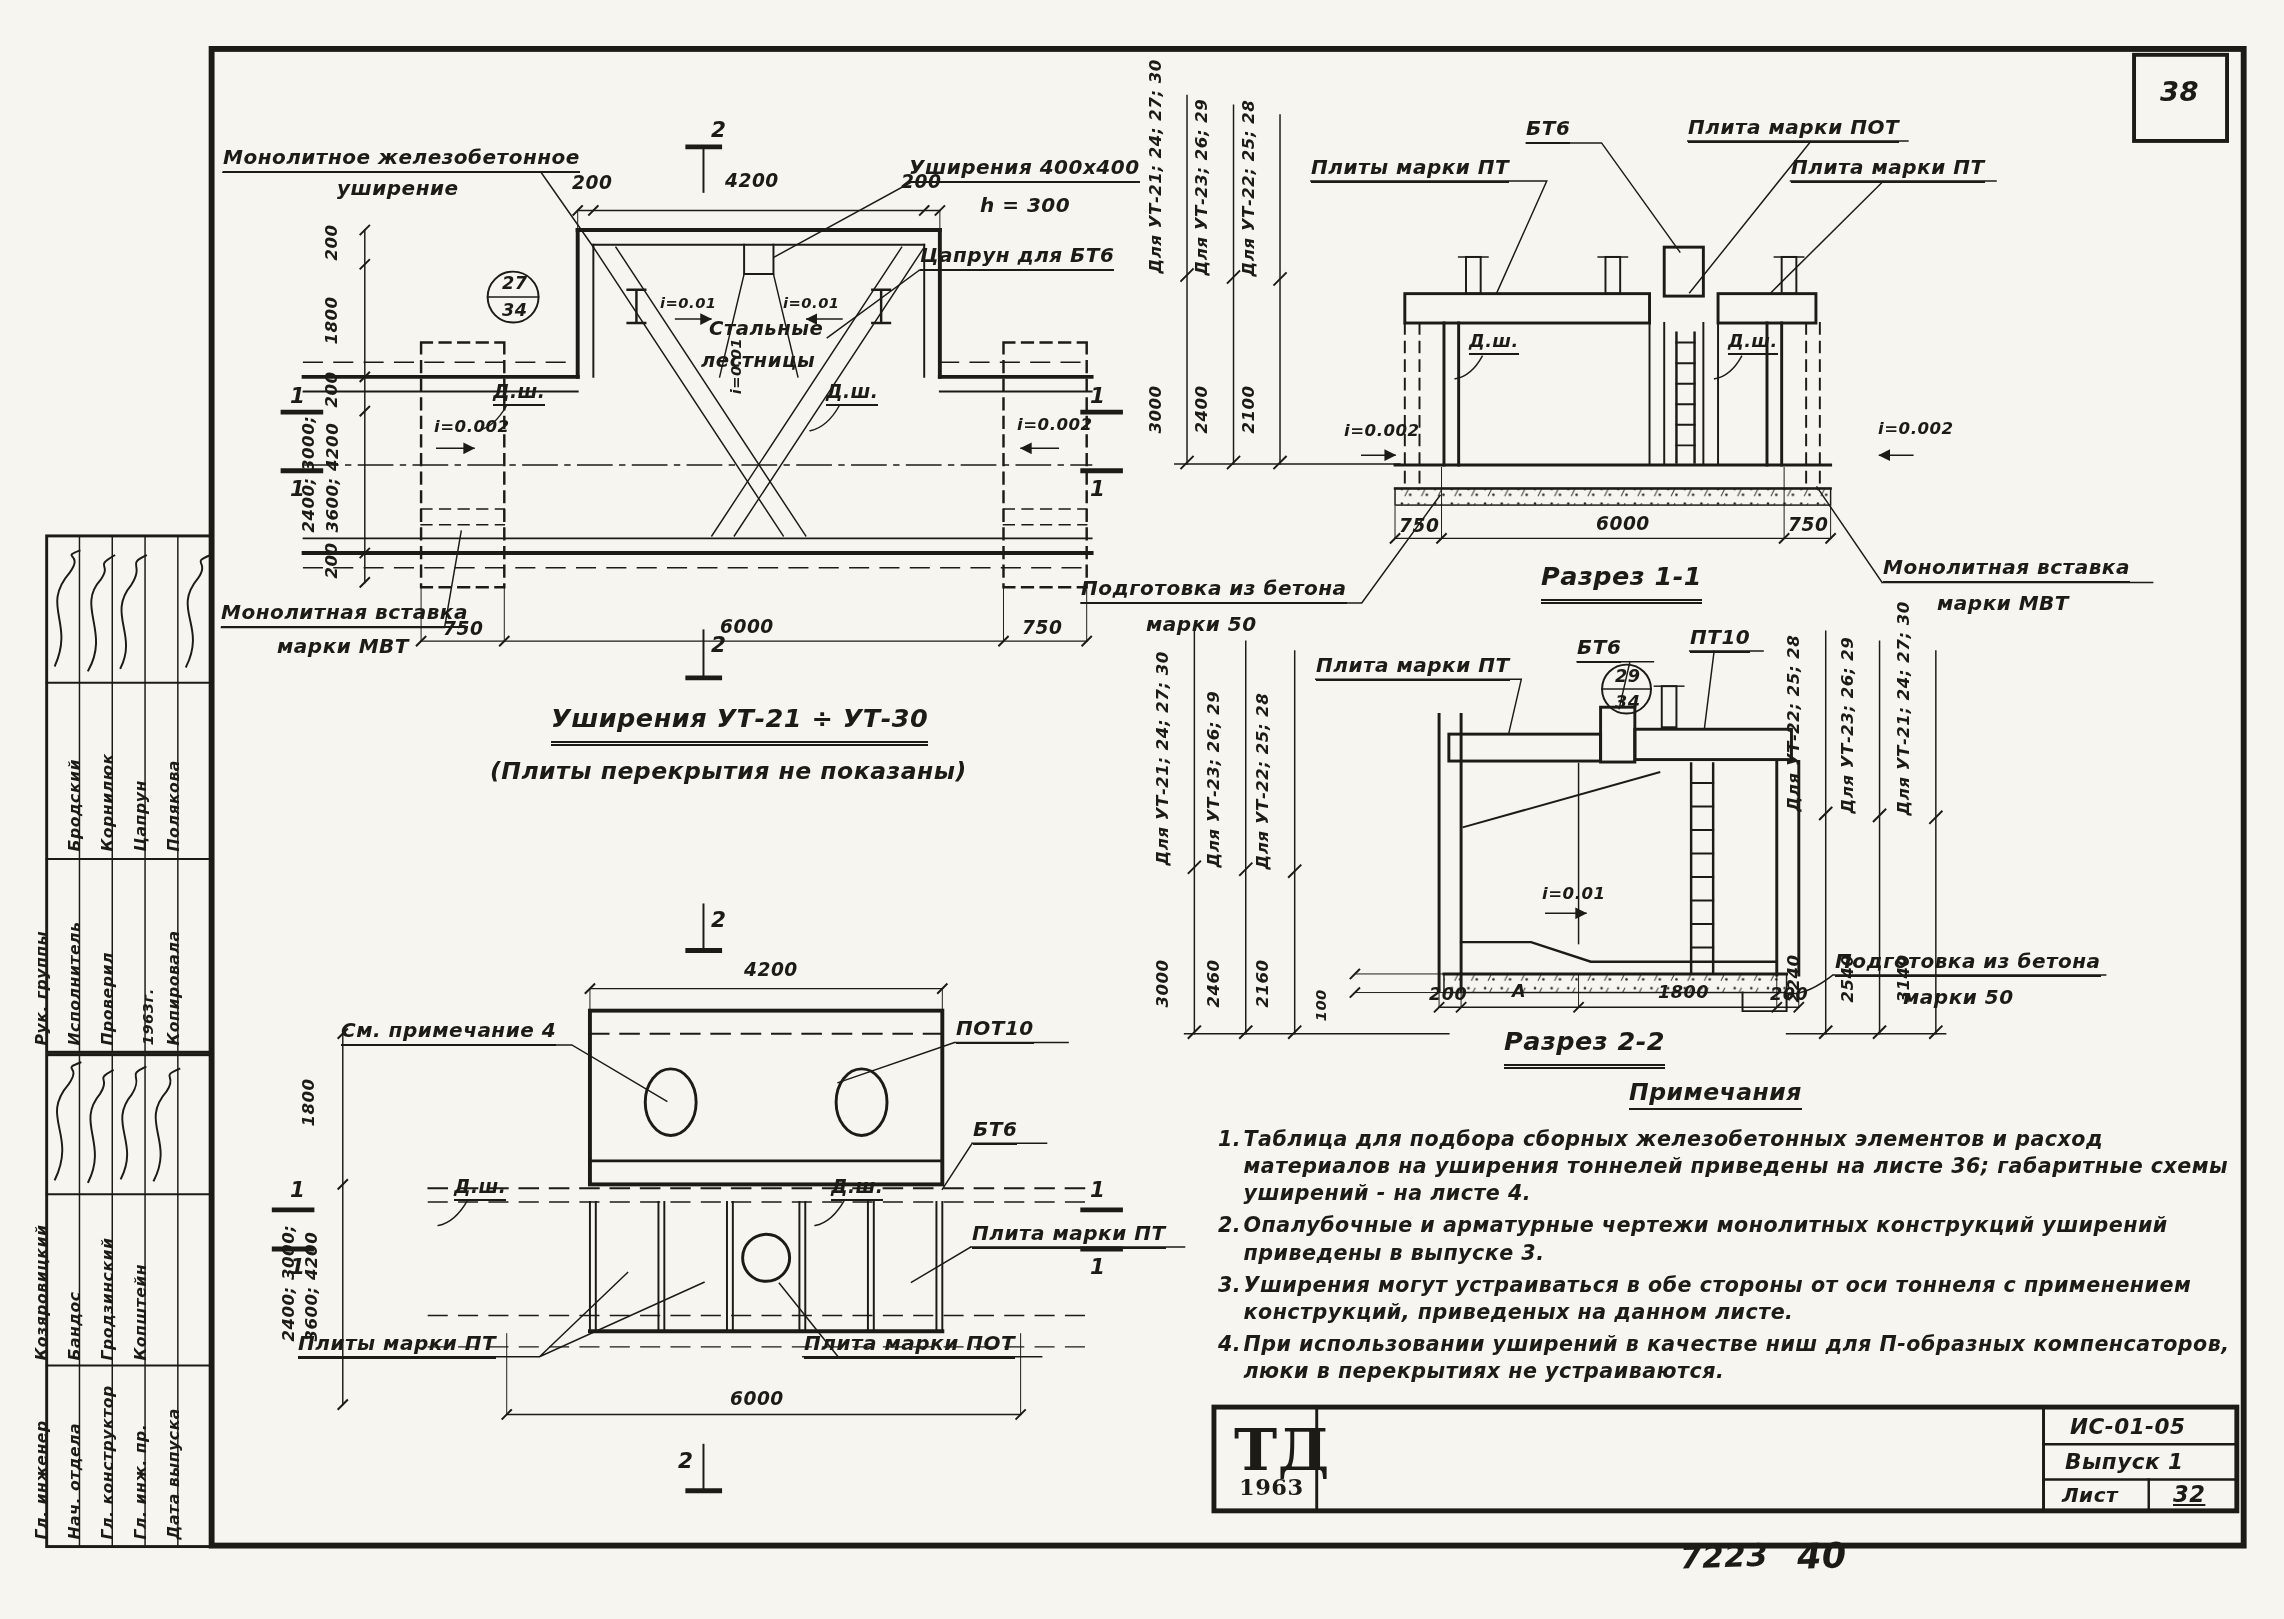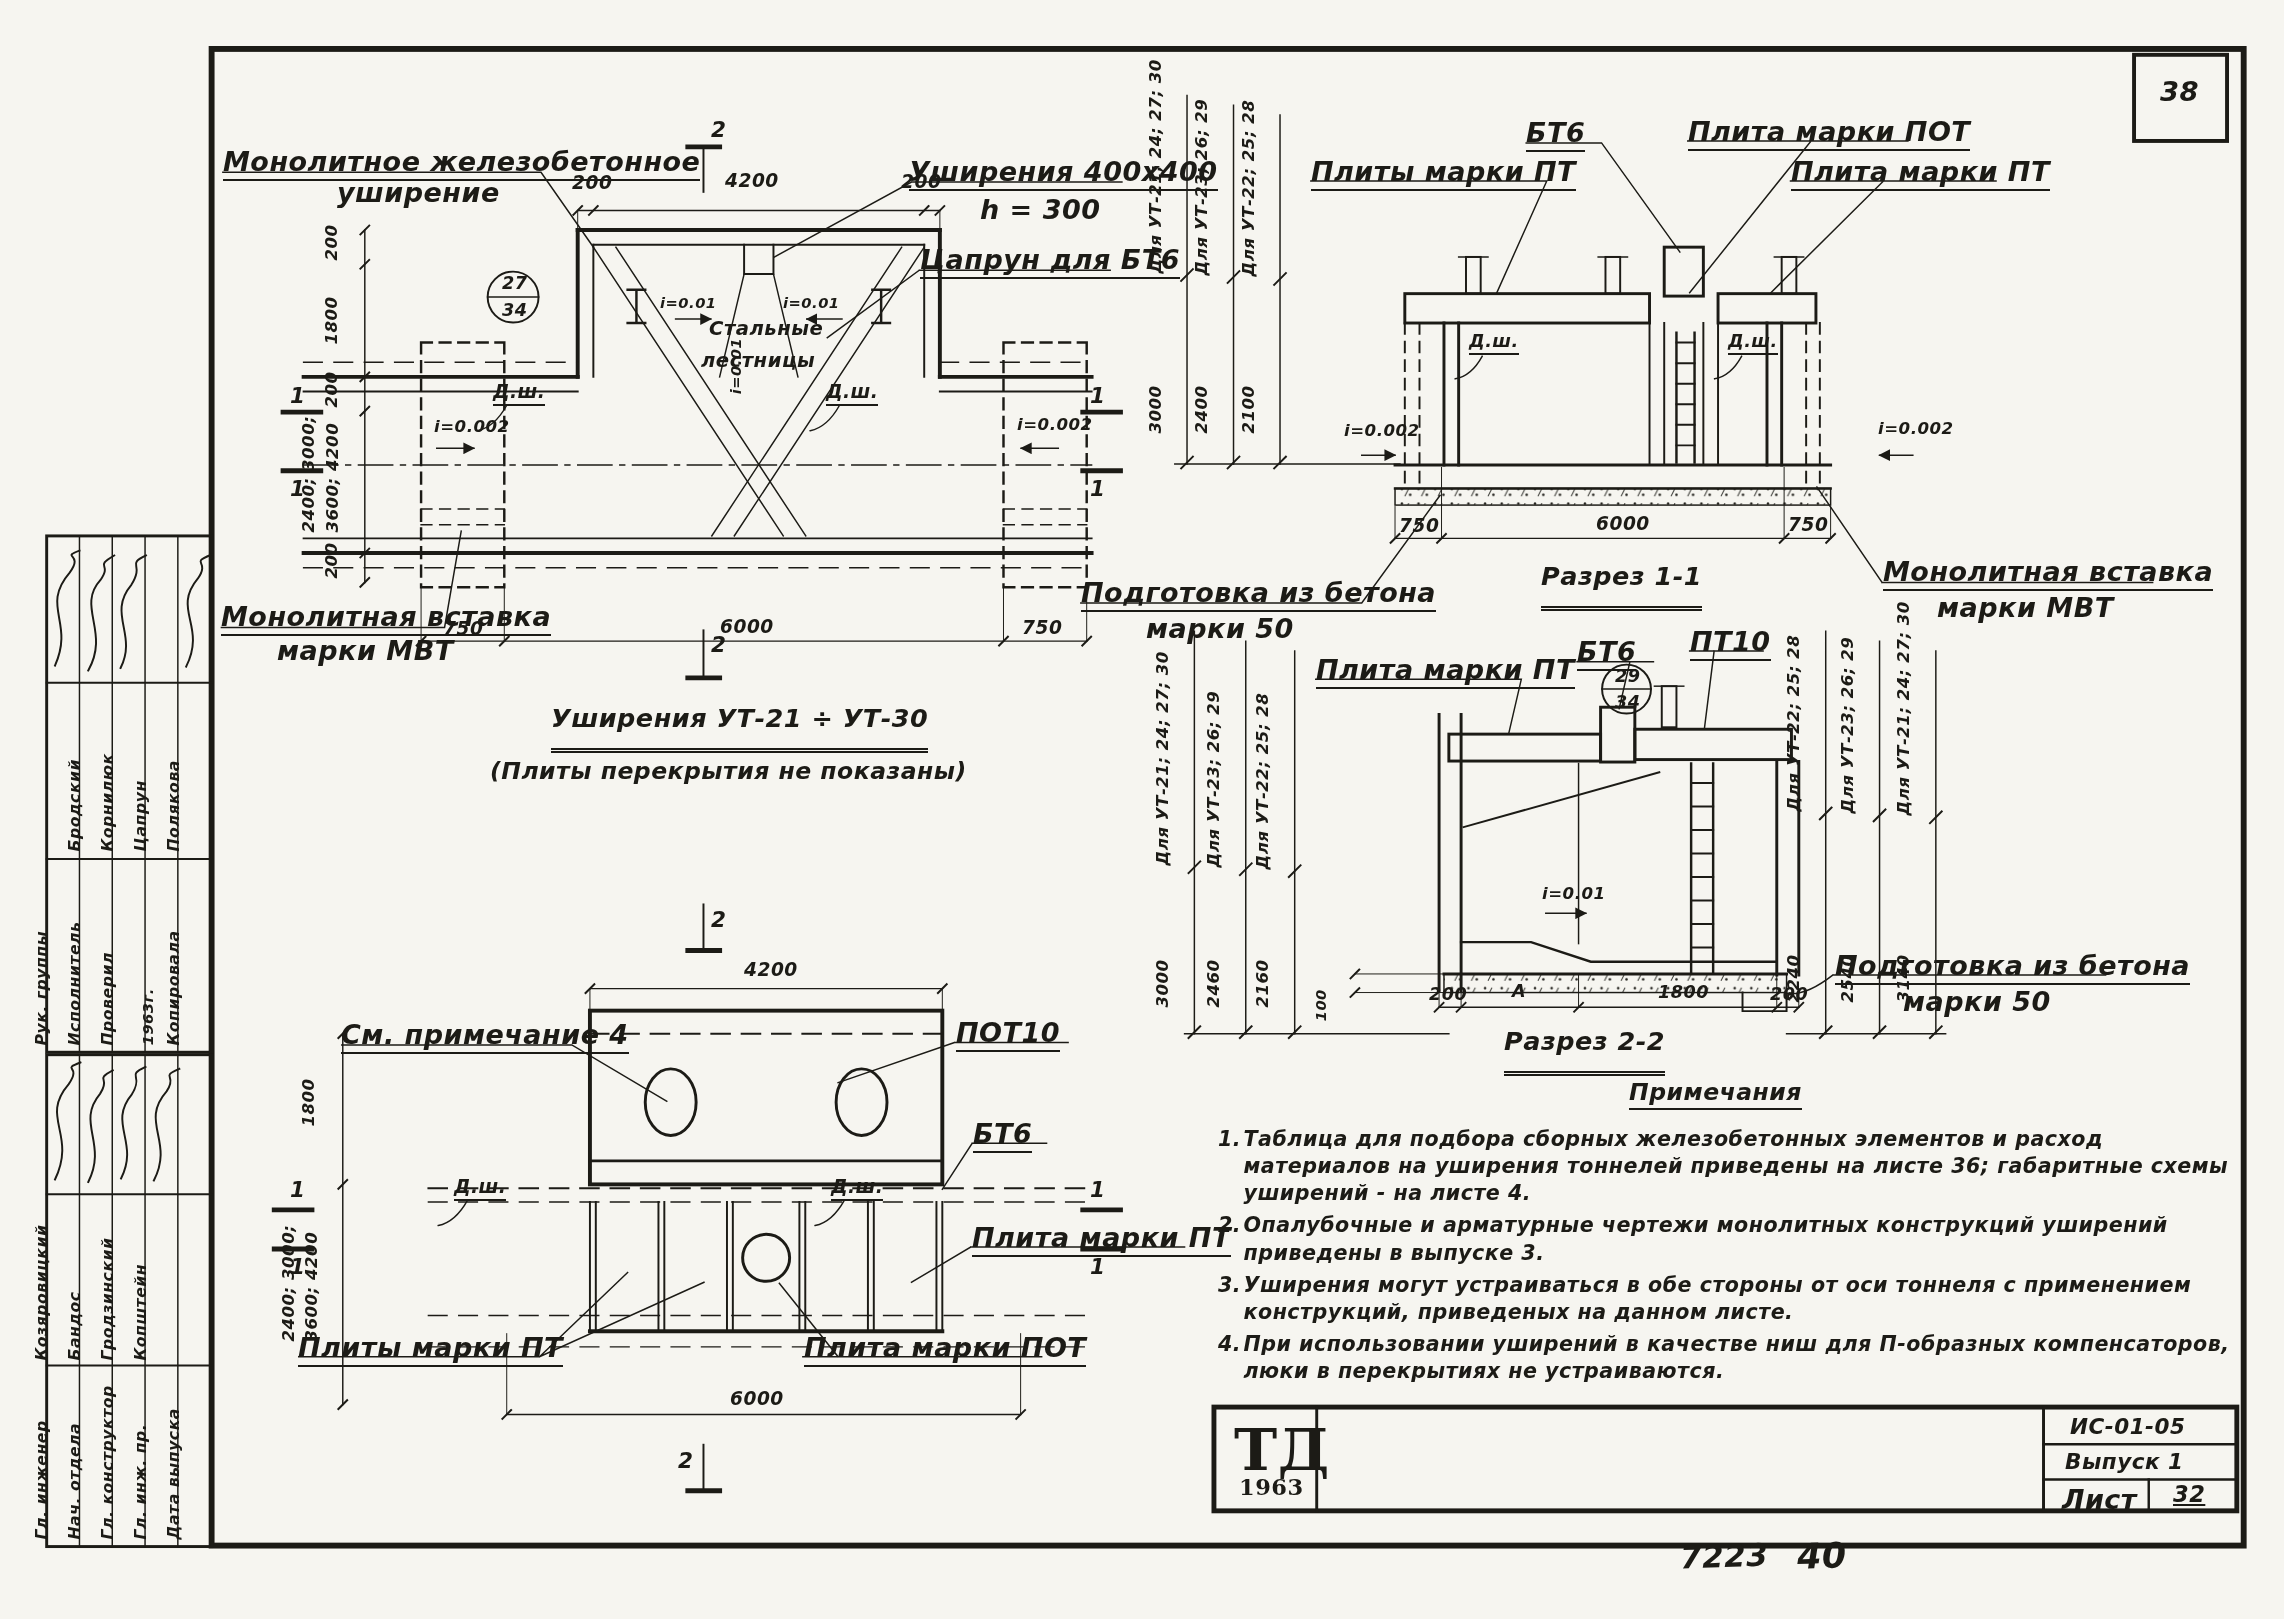--- a/index.html
+++ b/index.html
@@ -3,22 +3,22 @@
 <meta charset="utf-8">
 <style>
   html,body{margin:0;padding:0;background:#888;}
   #sheet{position:relative;width:2284px;height:1619px;background:#f6f5f0;overflow:hidden;
          font-family:"DejaVu Sans",sans-serif;color:#1c1b16;}
   svg{position:absolute;left:0;top:0;}
   .lbl{position:absolute;display:inline-block;font-style:italic;font-weight:bold;
        white-space:nowrap;letter-spacing:0.5px;color:#1c1b16;line-height:1.18;}
   .rot{transform:rotate(-90deg);transform-origin:left bottom;}
   .ul{border-bottom:2px solid #1c1b16;padding-bottom:1.5px;}
-  .ul2{border-bottom:5.4px double #1c1b16;padding-bottom:15px;}.s30{font-size:14.7px}.s32{font-size:15.7px}.s34{font-size:16.6px}
-  .s36{font-size:17.6px}.s38{font-size:18.6px}.s40{font-size:19.6px}.s42{font-size:27px}
+  .ul2{border-bottom:5.4px double #1c1b16;padding-bottom:8px;}.s30{font-size:14.7px}.s32{font-size:15.7px}.s34{font-size:16.6px}
+  .s36{font-size:17.6px}.s38{font-size:18.6px}.s40{font-size:19.6px}.s42{font-size:20px}
   .s44{font-size:21.5px}.s46{font-size:22.5px}.s48{font-size:23.5px}.s52{font-size:25.5px}
   .s54{font-size:26.4px}.s56{font-size:27.4px}.s64{font-size:31px}.s72{font-size:35px}
   .serif{font-family:"DejaVu Serif",serif;font-style:normal;}
   .notes{position:absolute;left:1218px;top:1126px;width:1018px;}
   .note-item{display:flex;margin-bottom:4.9px;font-style:italic;font-weight:bold;
              font-size:20.6px;line-height:1.32;letter-spacing:0.5px;}
   .note-num{width:25.5px;flex:0 0 25.5px;}
   .tilt{transform:rotate(-2deg);}
   
   .k{stroke:#1c1b16;fill:none;stroke-linecap:square;}

